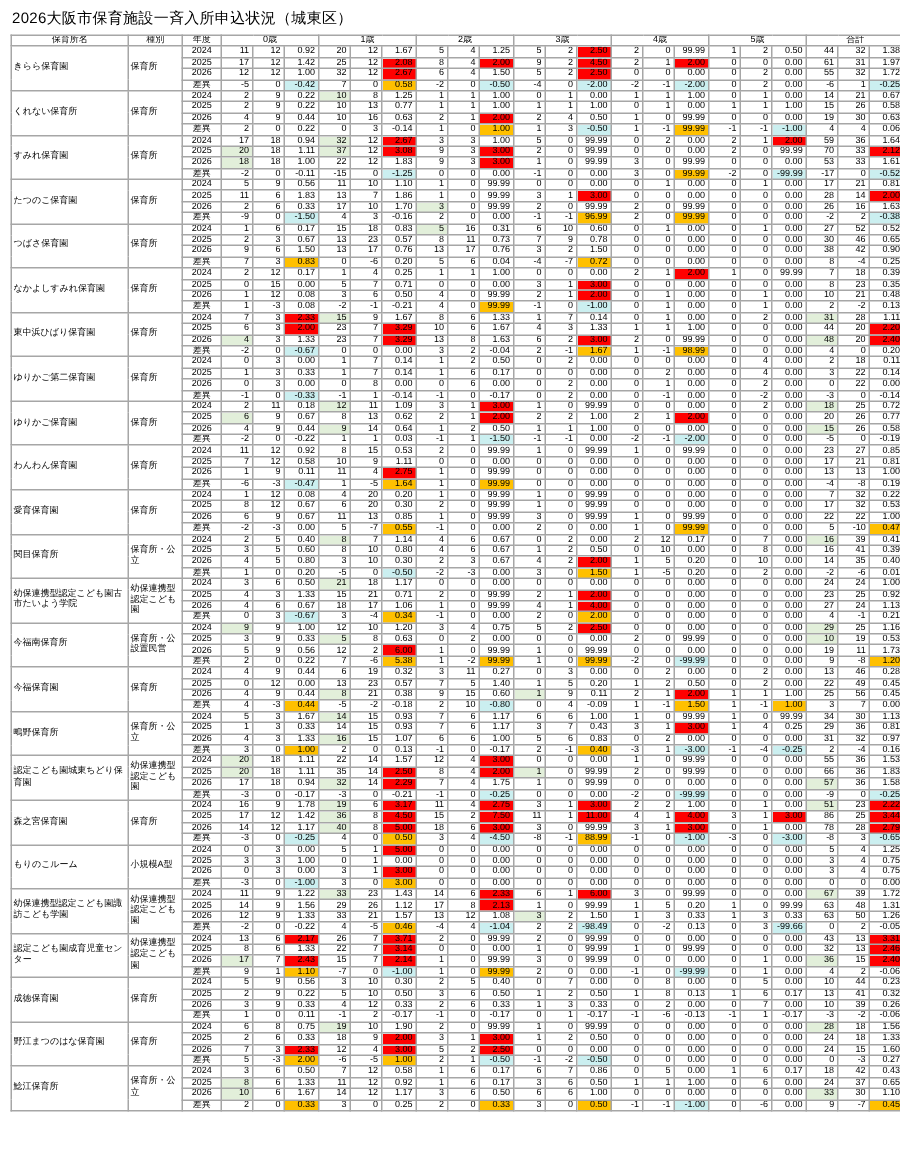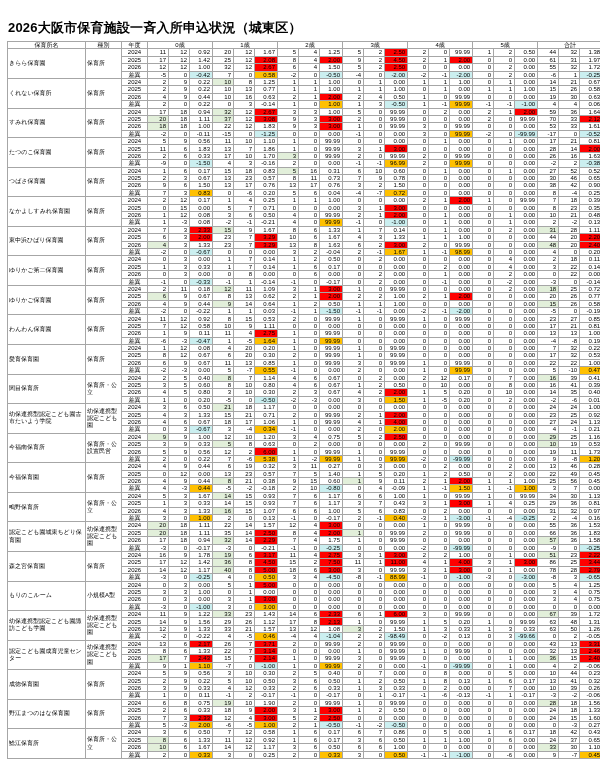--- a/index.html
+++ b/index.html
@@ -1,21 +1,21 @@
 <!DOCTYPE html>
 <html><head>
 <meta charset="utf-8">
 <style>
   html,body{margin:0;padding:0;}
   body{
     width:600px;height:769px;overflow:hidden;background:#ffffff;
     font-family:"Liberation Sans","DejaVu Sans",sans-serif;color:#000;
   }
   #title{
-    font-size:13px;font-weight:bold;margin:19px 0 4px 8px;letter-spacing:0.2px;
+    font-size:10px;font-weight:normal;margin:5px 0 4px 8px;letter-spacing:0.2px;
   }
   table{
     border-collapse:collapse;table-layout:fixed;width:590px;margin-left:7px;
     border:1px solid #666;
   }
   th,td{
     border:1px solid #a6a6a6;
     font-size:6px;line-height:1.05;height:6.4px;
     padding:0 1px;overflow:hidden;white-space:nowrap;
     background:#fff;

